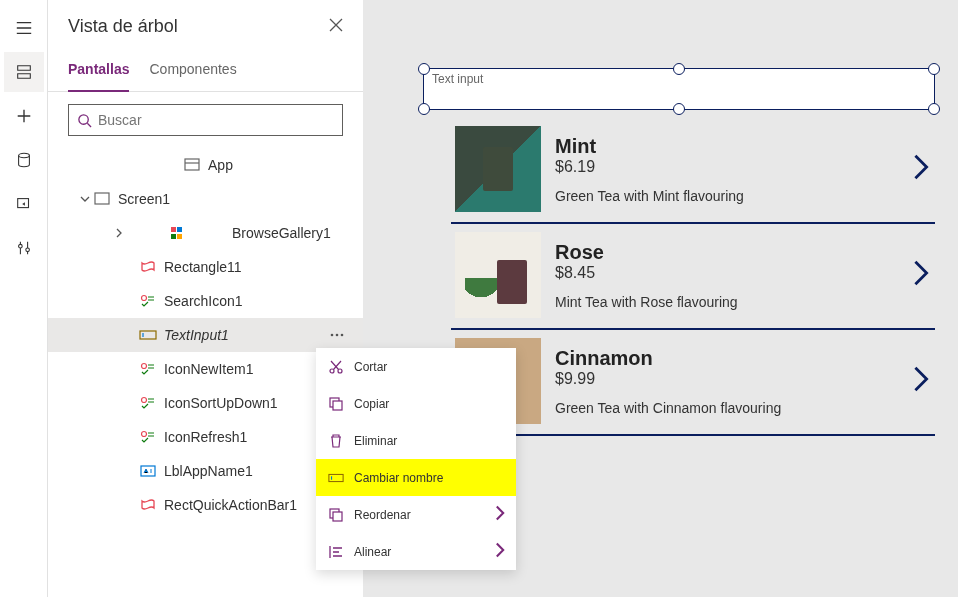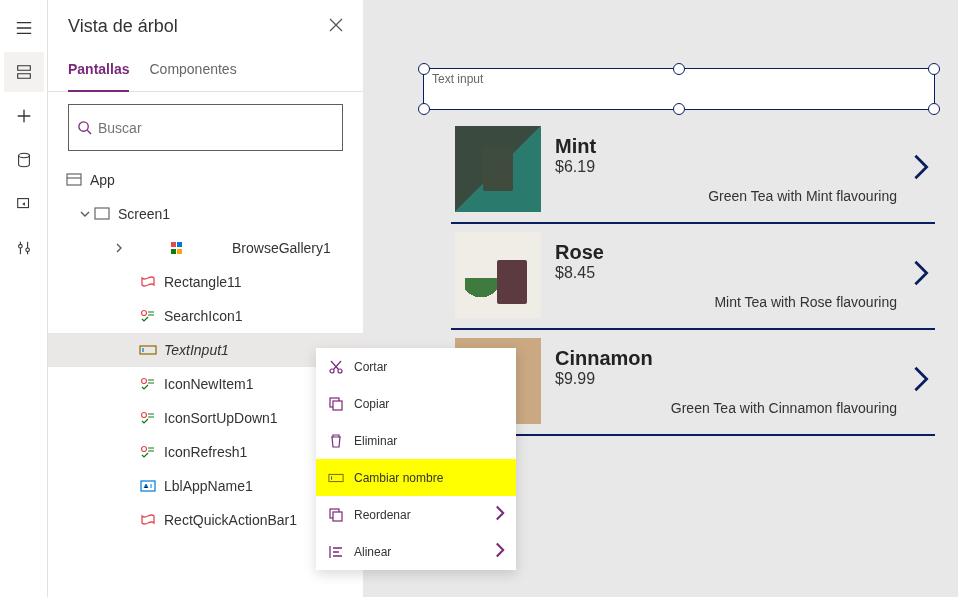--- a/index.html
+++ b/index.html
@@ -12,33 +12,33 @@
     
     .panel { width: 315px; background: #fff; display: flex; flex-direction: column; position: relative; }
     .panel-header { padding: 16px 20px 8px 20px; display: flex; justify-content: space-between; align-items: center; }
     .panel-header h1 { font-size: 18px; font-weight: 400; color: #333; }
     .close-icon { cursor: pointer; color: #555; }
     
     .tabs { display: flex; gap: 20px; padding: 0 20px 8px 20px; border-bottom: 1px solid #e1e1e1; }
     .tab { font-size: 14px; color: #666; padding-bottom: 6px; cursor: pointer; margin-top: 16px; }
     .tab.active { color: #7a297a; border-bottom: 2px solid #7a297a; font-weight: 600; margin-bottom: -9px; }
     
-    .search-box { margin: 12px 20px 8px 20px; border: 1px solid #605e5c; height: 47px; display: flex; align-items: center; padding: 0 8px; gap: 6px; }
+    .search-box { margin: 12px 20px 8px 20px; border: 1px solid #605e5c; height: 32px; display: flex; align-items: center; padding: 0 8px; gap: 6px; }
     .search-box svg { color: #7a297a; }
     .search-box input { border: none; outline: none; flex: 1; font-size: 14px; color: #333; }
     
     .tree { flex: 1; overflow-y: auto; padding-top: 4px; }
     .tree-item { display: flex; align-items: center; height: 34px; padding-right: 12px; cursor: pointer; position: relative; }
     .tree-item.selected { background: #e9e8e7; font-style: italic; }
     .tree-chev { width: 14px; display: flex; align-items: center; justify-content: center; color: #555; }
     .tree-icon { display: flex; align-items: center; justify-content: center; width: 20px; margin-right: 6px; }
     .tree-label { font-size: 14px; color: #333; }
     .tree-more { margin-left: auto; color: #555; width: 28px; height: 28px; display: flex; align-items: center; justify-content: center; }
     
-    .d0 { padding-left: 16px; }
+    .d0 { padding-left: 16px; justify-content: center; }
     .d1 { padding-left: 30px; }
     .d2 { padding-left: 64px; gap: 40px; }
     .d3 { padding-left: 90px; }
     
     .context-menu { position: absolute; left: 316px; top: 348px; width: 200px; background: #fff; box-shadow: 0 4px 12px rgba(0,0,0,0.15); z-index: 100; }
     .context-item { height: 37px; display: flex; align-items: center; padding: 0 12px; gap: 10px; font-size: 12px; color: #333; cursor: pointer; position: relative; }
     .context-item.highlighted { background: #ffff00; }
     .context-item svg { color: #7a297a; width: 16px; height: 16px; flex-shrink: 0; }
     .context-item .sub-arrow { margin-left: auto; color: #555; width: 12px; }
     
@@ -59,21 +59,21 @@
     .thumb.mint { background: linear-gradient(135deg, #3a4a3f 50%, #2b7a6e 50%); }
     .thumb.rose { background: #f0ede6; position: relative; }
     .thumb.cinn { background: #c9a882; }
     .product-box { width: 30px; height: 44px; background: #3f4b3c; border-radius: 2px; }
     .thumb.rose::before { content: ''; position: absolute; left: 10px; bottom: 12px; width: 32px; height: 28px; background: radial-gradient(circle at 50% 0%, #3f7a3f 60%, transparent 60%); }
     .thumb.rose .product-box { position: absolute; right: 14px; bottom: 14px; background: #5c3a3f; }
     .thumb.cinn .product-box { background: #6a4a2b; }
     .product-info { flex: 1; }
     .product-title { font-size: 20px; font-weight: 600; color: #222; }
     .product-price { font-size: 16px; color: #333; }
-    .product-desc { font-size: 14px; color: #333; margin-top: 12px; text-align: right; }
+    .product-desc { font-size: 14px; color: #333; margin-top: 12px; }
     .row-arrow { color: #0a1e5e; flex-shrink: 0; }
     .row-arrow svg { width: 20px; height: 28px; }
     
     .grid-icon { display: grid; grid-template-columns: 4px 4px; gap: 2px; }
     .grid-icon span { width: 5px; height: 5px; }
     .gc1 { background: #e74856; } .gc2 { background: #0078d4; } .gc3 { background: #107c10; } .gc4 { background: #ffa500; }
   </style>
 </head>
 <body>
 

